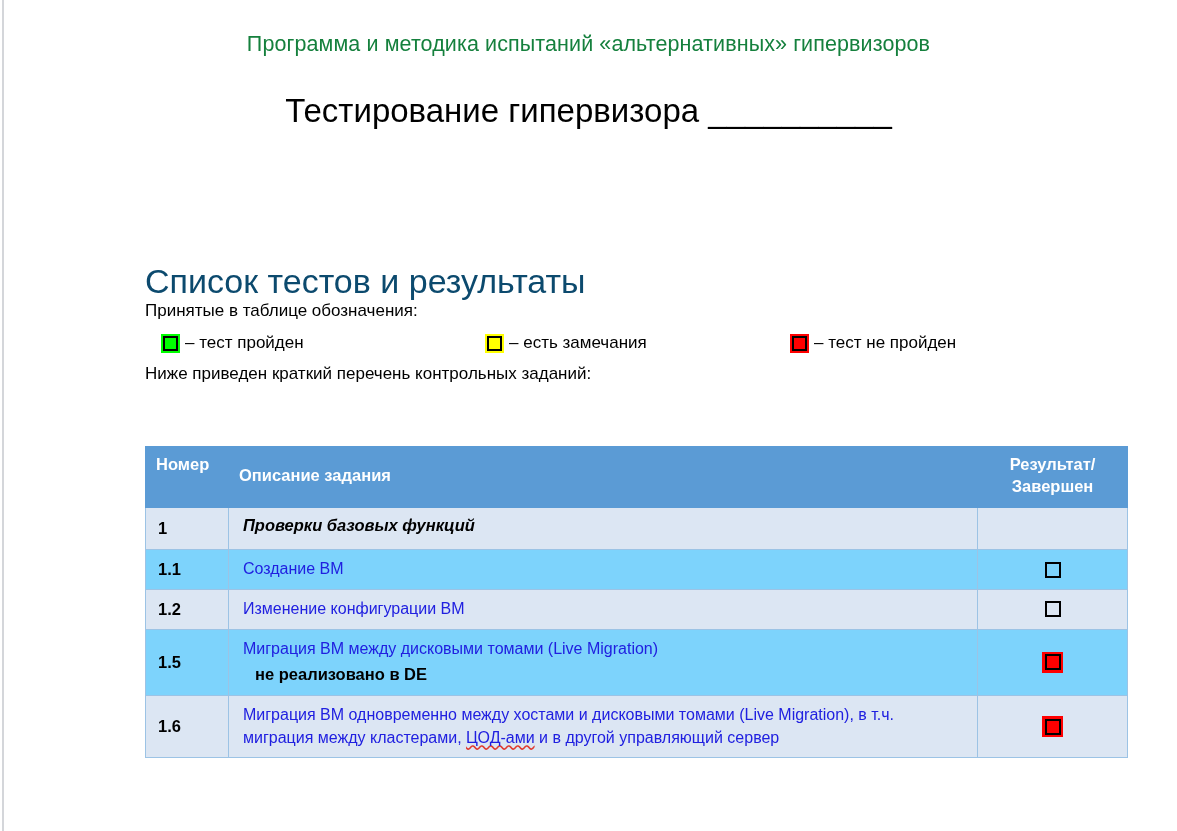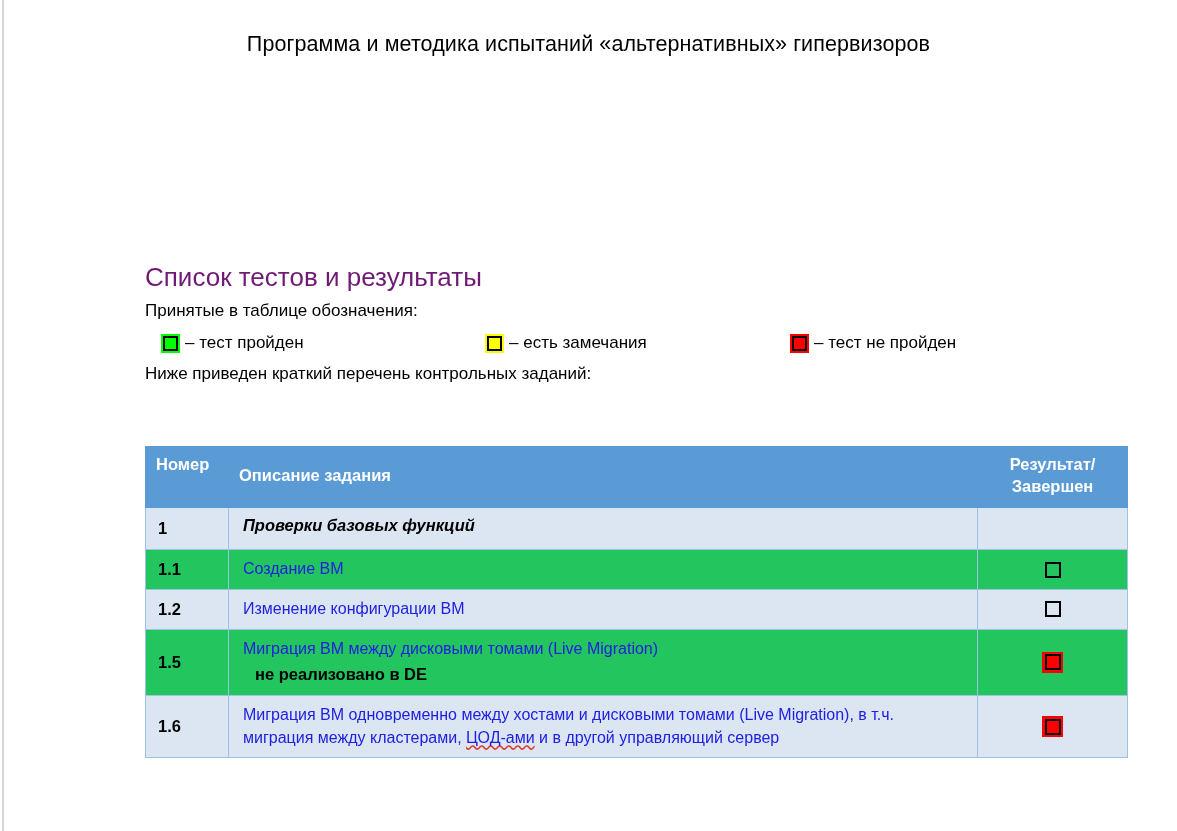--- a/index.html
+++ b/index.html
@@ -34,40 +34,40 @@
 
   
   .doc-subtitle {
     position: absolute;
     left: 0;
     top: 32px;
     width: 1177px;
     text-align: center;
     font-size: 21.5px;
     letter-spacing: 0.1px;
-    color: #000000;
+    color: #15803d;
   }
   .doc-title {
     position: absolute;
     left: 0;
     top: 92px;
     width: 1177px;
     text-align: center;
     font-size: 33px;
     color: #000;
     white-space: pre;
   }
 
   
   .section-heading {
     position: absolute;
     left: 145px;
     top: 262px;
-    font-size: 26px;
-    color: #701a75;
+    font-size: 34px;
+    color: #0c4a6e;
     white-space: nowrap;
   }
   .note-line-1 {
     position: absolute;
     left: 145px;
     top: 301px;
     font-size: 17px;
     white-space: nowrap;
   }
   .note-line-2 {
@@ -165,21 +165,21 @@
   }
   .tbl td.desc {
     padding: 8px 10px 8px 14px;
     line-height: 1.42;
   }
   .tbl td.res {
     text-align: center;
     padding: 6px 4px;
   }
   tr.striped td { background: #dce6f3; }
-  tr.plain td { background: #22c55e; }
+  tr.plain td { background: #7dd3fc; }
 
   .section-row td.desc {
     font-style: italic;
     font-weight: bold;
     font-size: 16.5px;
     padding-top: 6px;
     padding-bottom: 12px;
   }
 
   .link {
@@ -220,20 +220,21 @@
   }
 </style>
 </head>
 <body>
 
 <div class="page-edge-left"></div>
 
 <div class="doc">
 
   <div class="doc-subtitle">Программа и методика испытаний «альтернативных» гипервизоров</div>
+  <div class="doc-title">Тестирование гипервизора __________</div>
 
   <div class="section-heading">Список тестов и результаты</div>
   <div class="note-line-1">Принятые в таблице обозначения:</div>
 
   <div class="legend">
     <div class="legend-item i0">
       <span class="swatch" style="background: rgb(0, 255, 0);">
         <span class="boxglyph"></span>
       </span>
       <span class="legend-text">– тест пройден</span>

